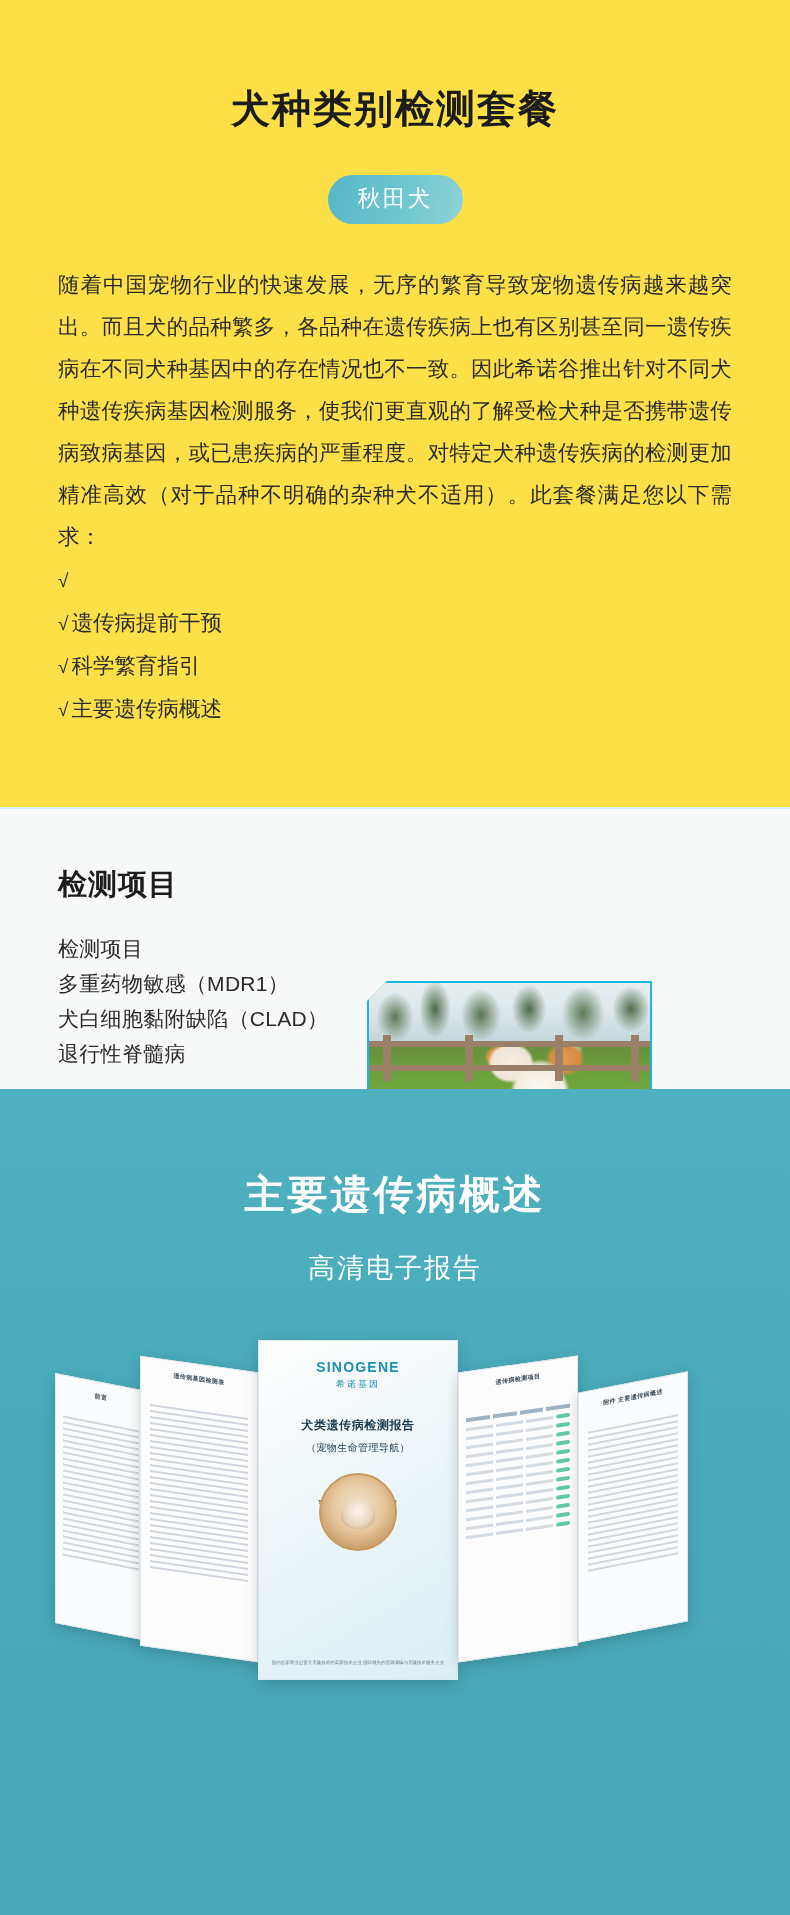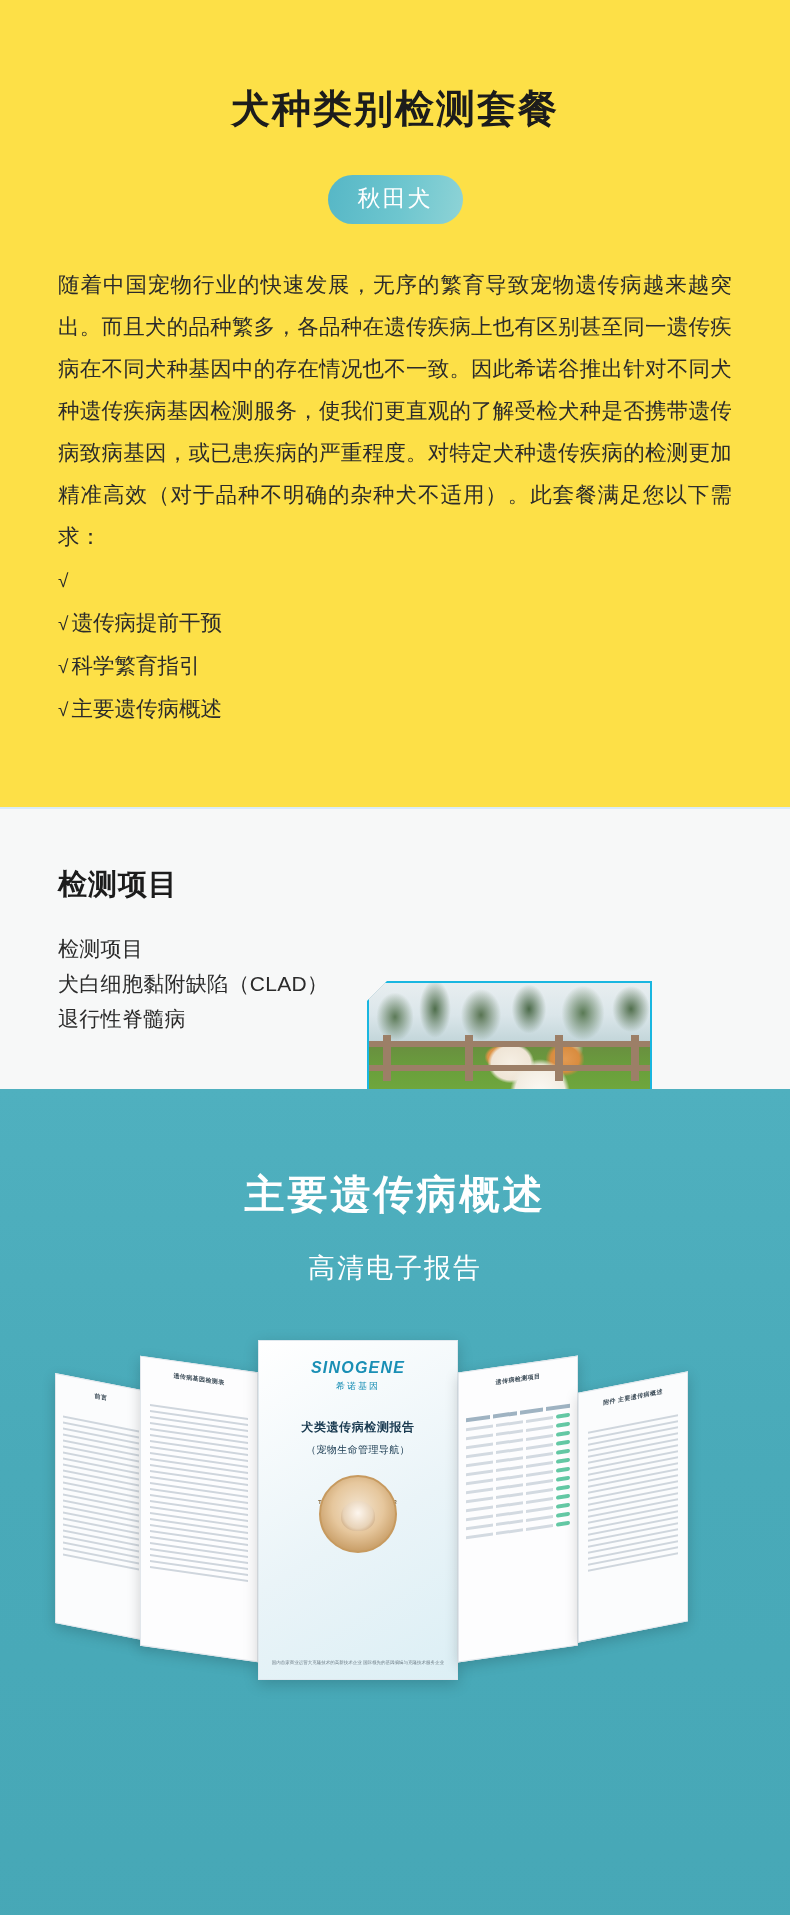--- a/index.html
+++ b/index.html
@@ -238,21 +238,21 @@
   
   #rpt5 { left: 578px; top: 42px; width: 110px; height: 250px;
           transform: skewY(-11deg); background:#fbfcfd; border:1px solid #e2e7ec; }
 
   .rpt-head {
     text-align: center; font-size: 6px; color: #3a4a56;
     margin-top: 10px; font-weight: bold; letter-spacing: .4px;
   }
   .cover-brand { text-align:center; margin-top: 18px; }
   .cover-brand .bmark {
-    font-size: 16px; letter-spacing: 1.2px; color: #1a8fb5; font-weight: bold; font-style: italic;
+    font-size: 14px; letter-spacing: 1.2px; color: #1a8fb5; font-weight: bold;
   }
   .cover-brand .bsub {
     font-size: 9px; color: #1a8fb5; margin-top: 3px; letter-spacing: 2px;
   }
   .cover-title {
     text-align:center; margin-top: 26px;
     font-size: 12px; color:#17384f; font-weight:bold; letter-spacing:.6px;
   }
   .cover-sub {
     text-align:center; margin-top: 7px;
@@ -319,20 +319,21 @@
 
   <div class="divider"></div>
 </section>
 
 <section class="items-section">
 
   <h2 class="items-heading">检测项目</h2>
 
   <ul class="items-list">
     <li>检测项目</li>
+    <li>多重药物敏感（MDR1）</li>
     <li>犬白细胞黏附缺陷（CLAD）</li>
     <li>退行性脊髓病</li>
   </ul>
 
   <div class="photo-frame">
     <div class="photo-inner"></div>
     <div class="photo-sky"></div>
     <div class="photo-fence">
       <i class="fence-rail-top"></i>
       <i class="fence-rail-bot"></i>

